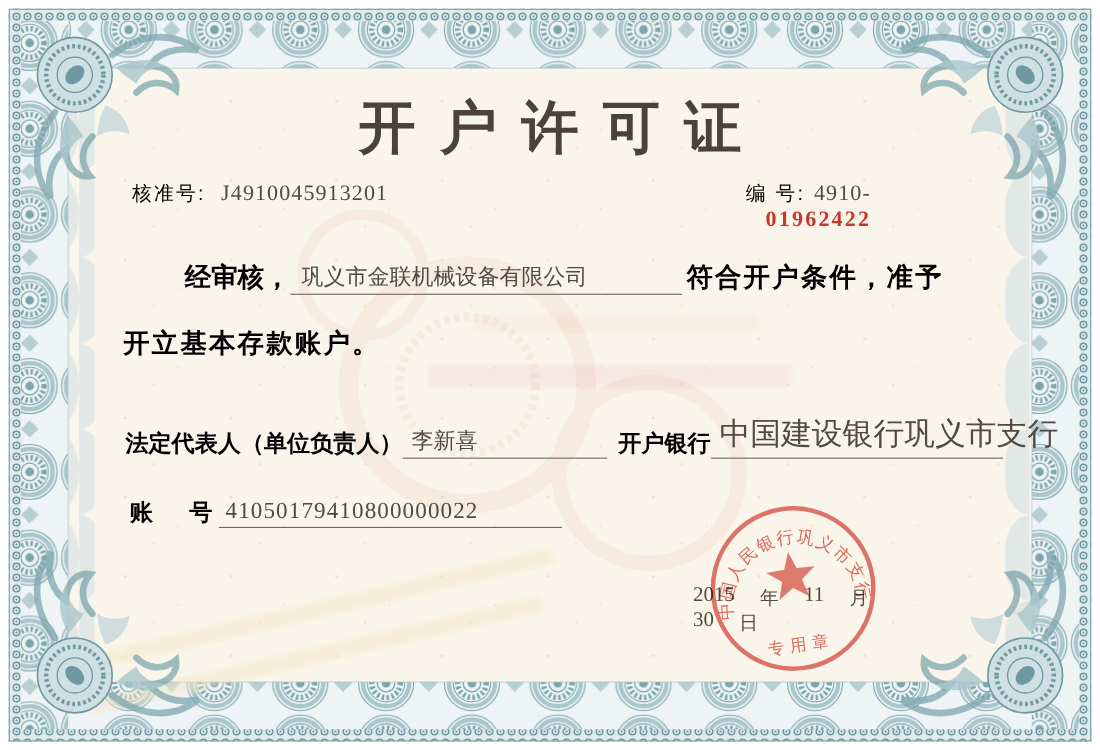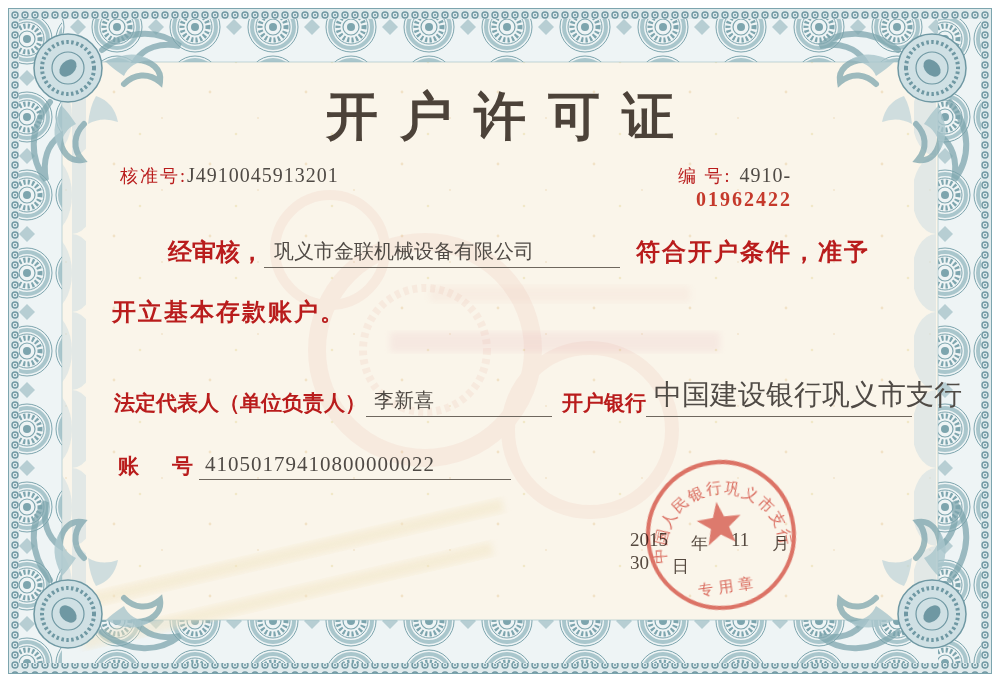--- a/index.html
+++ b/index.html
@@ -5,38 +5,38 @@
   html,body{margin:0;padding:0;background:#888;}
   .stage{width:1000px;height:682px;position:relative;background:#ffffff;overflow:hidden;
          font-family:"Liberation Sans",sans-serif;}
   .border-svg{position:absolute;left:0;top:0;width:1000px;height:682px;}
   .content{position:absolute;left:0;top:0;width:798px;height:682px;}
 
   .title{position:absolute;left:0;top:82px;width:1000px;text-align:center;
          font-family:"Liberation Serif",serif;font-weight:700;font-size:52px;
          letter-spacing:22px;color:#4c4239;text-indent:22px;}
 
-  .lbl{font-family:Liberation Serif, serif;color:#b91c1c;font-weight:700;}
+  .lbl{font-family:Liberation Sans, sans-serif;color:#000000;font-weight:700;}
   .val{font-family:"Liberation Serif",serif;color:#4f4a45;}
   .u{display:inline-block;border-bottom:1.6px solid #6e675e;}
 
   .approval{position:absolute;left:120px;top:164px;font-size:18px;}
   .approval .lbl{font-weight:400;letter-spacing:2px;font-size:18px;}
-  .approval .val{font-size:20px;letter-spacing:1px;}
+  .approval .val{font-size:20px;margin-left:14px;letter-spacing:1px;}
 
   .serial{position:absolute;left:678px;top:164px;font-size:18px;}
   .serial .lbl{font-weight:400;letter-spacing:2px;font-size:18px;}
   .serial .pfx{font-size:20px;color:#4f4a45;margin-left:8px;letter-spacing:1px;}
   .serial .num{font-family:Liberation Serif, serif;font-size:20px;color:#c5392b;
                letter-spacing:2px;margin-left:18px;font-weight:700;}
 
   .line1{position:absolute;left:168px;top:236px;white-space:nowrap;}
   .line1 .lead{font-size:24px;}
   .line1 .company{width:346px;font-size:20px;padding:0 0 2px 10px;vertical-align:bottom;}
-  .line1 .tail{font-size:24px;margin-left:16px;letter-spacing:2px;}
+  .line1 .tail{font-size:24px;margin-left:4px;letter-spacing:2px;}
 
   .line2{position:absolute;left:112px;top:296px;font-size:24px;letter-spacing:2px;}
 
   .line3{position:absolute;left:114px;top:376px;white-space:nowrap;}
   .line3 .lbl{font-size:21px;}
   .line3 .rep{width:178px;font-size:20px;padding:0 0 2px 8px;vertical-align:bottom;}
   .line3 .banklbl{margin-left:10px;}
   .line3 .bank{width:258px;font-size:28px;padding:0 0 2px 8px;vertical-align:bottom;}
 
   .line4{position:absolute;left:118px;top:452px;white-space:nowrap;}

